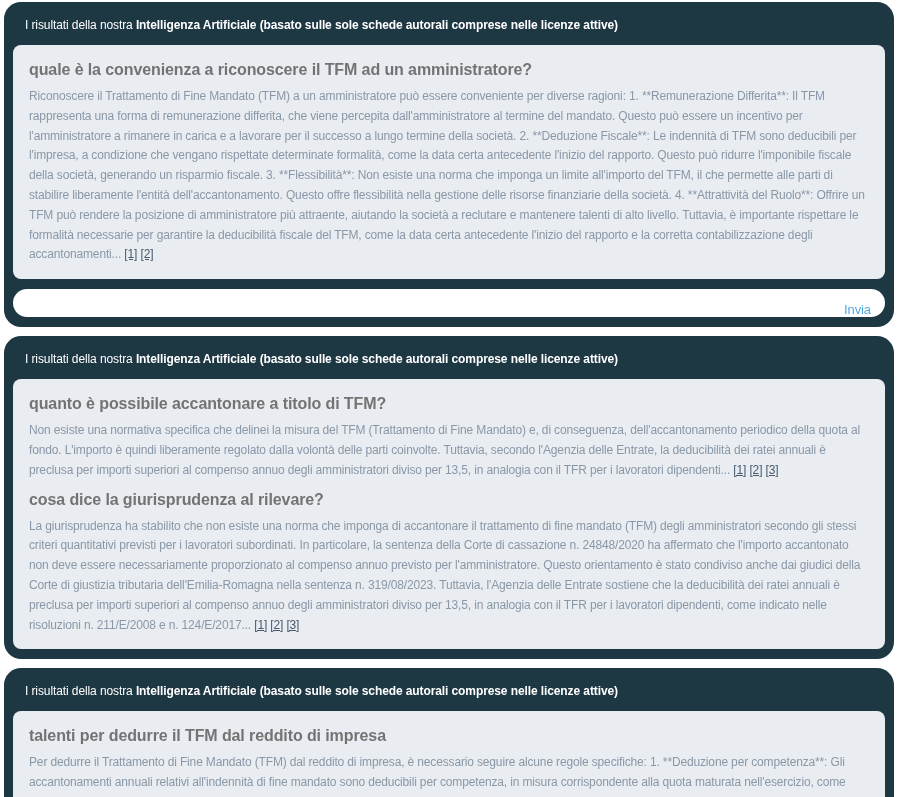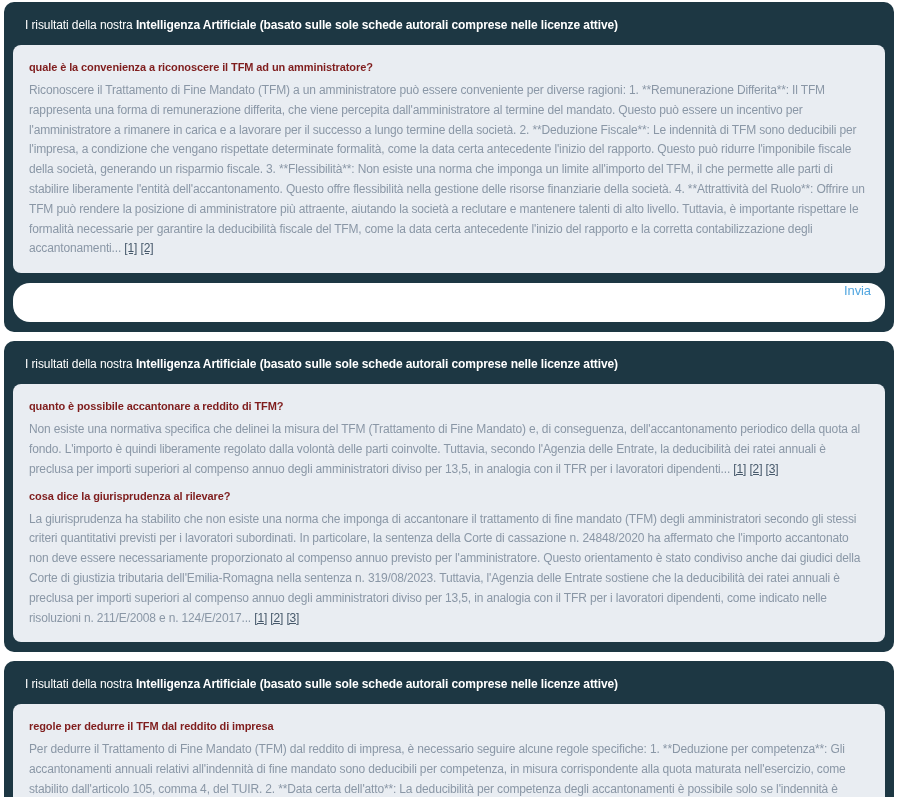--- a/index.html
+++ b/index.html
@@ -4,41 +4,41 @@
 <style>
   html,body{margin:0;padding:0;background:#ffffff;}
   body{
     width:898px;
     font-family:"Liberation Sans", sans-serif;
     -webkit-font-smoothing:antialiased;
   }
   .page{width:898px;padding-top:2px;box-sizing:border-box;}
   .panel{
     background:#1d3743;
-    border-radius:10px;
+    border-radius:17px;
     margin:0 4px 9px 4px;
     padding:8px 9px 10px 9px;
     box-sizing:border-box;
   }
   .panel-header{
     color:#ffffff;
     font-size:12px;
     letter-spacing:-0.1px;
     padding:8px 12px 13px 12px;
   }
   .panel-header .hdr-bold{font-weight:bold;}
   .qa-card{
     background:#e9edf2;
     border-radius:8px;
     padding:6px 16px 14px 16px;
   }
   .question{
-    color:#7f1d1d;
+    color:#737373;
     font-weight:bold;
-    font-size:11px;
+    font-size:16px;
     letter-spacing:-0.1px;
     padding:10px 0 3px 0;
   }
   .answer{
     color:#8a97a6;
     font-size:12px;
     letter-spacing:-0.15px;
     line-height:1.65;
     padding-top:5px;
   }
@@ -49,23 +49,23 @@
     white-space:nowrap;
   }
   .tlink{
     color:inherit;
     cursor:pointer;
   }
   .composer{
     margin-top:10px;
     background:#ffffff;
     border-radius:17px;
-    height:39px;
+    height:28px;
     display:flex;
-    align-items:flex-start;
+    align-items:flex-end;
     padding:0 14px 0 12px;
     box-sizing:border-box;
   }
   .composer input{
     flex:1;
     border:none;
     outline:none;
     background:transparent;
     font-family:"Liberation Sans", sans-serif;
     font-size:13px;
@@ -100,31 +100,31 @@
       <input type="text" value="" style="">
       <button class="invia">Invia</button>
     </div>
   </div>
 
   <div class="panel">
     <div class="panel-header">
       <span>I risultati della nostra </span><span class="hdr-bold">Intelligenza Artificiale (basato sulle sole schede autorali comprese nelle licenze attive)</span>
     </div>
     <div class="qa-card">
-      <div class="question">quanto è possibile accantonare a reddito di TFM?</div>
+      <div class="question">quanto è possibile accantonare a titolo di TFM?</div>
       <div class="answer"><span>Non esiste una normativa specifica che delinei la misura del TFM (Trattamento di Fine Mandato) e, di conseguenza, dell'accantonamento periodico della quota al fondo. L'importo è quindi liberamente regolato dalla volontà delle parti coinvolte. Tuttavia, secondo l'Agenzia delle Entrate, la deducibilità dei ratei annuali è preclusa per importi superiori al compenso annuo degli amministratori diviso per 13,5, in analogia con il TFR per i lavoratori dipendenti... </span><a class="cite">[1]</a><span> </span><a class="cite">[2]</a><span> </span><a class="cite">[3]</a></div>
       <div class="question">cosa dice la giurisprudenza al rilevare?</div>
       <div class="answer"><span>La giurisprudenza ha stabilito che non esiste una norma che imponga di accantonare il trattamento di fine mandato (TFM) degli amministratori secondo gli stessi criteri quantitativi previsti per i lavoratori subordinati. In particolare, la sentenza della Corte di cassazione n. 24848/2020 ha affermato che l'importo accantonato non deve essere necessariamente proporzionato al compenso annuo previsto per l'amministratore. Questo orientamento è stato condiviso anche dai giudici della Corte di giustizia tributaria dell'Emilia-Romagna nella </span><a class="tlink">sentenza n. 319/08</a><span>/2023. Tuttavia, l'Agenzia delle Entrate sostiene che la deducibilità dei ratei annuali è preclusa per importi superiori al compenso annuo degli amministratori diviso per 13,5, in analogia con il TFR per i lavoratori dipendenti, come indicato nelle risoluzioni n. 211/E/2008 e n. 124/E/2017... </span><a class="cite">[1]</a><span> </span><a class="cite">[2]</a><span> </span><a class="cite">[3]</a></div>
     </div>
   </div>
 
   <div class="panel">
     <div class="panel-header">
       <span>I risultati della nostra </span><span class="hdr-bold">Intelligenza Artificiale (basato sulle sole schede autorali comprese nelle licenze attive)</span>
     </div>
     <div class="qa-card">
-      <div class="question">regole per dedurre il TFM dal reddito di impresa</div>
+      <div class="question">talenti per dedurre il TFM dal reddito di impresa</div>
       <div class="answer"><span>Per dedurre il Trattamento di Fine Mandato (TFM) dal reddito di impresa, è necessario seguire alcune regole specifiche: 1. **Deduzione per competenza**: Gli accantonamenti annuali relativi all'indennità di fine mandato sono deducibili per competenza, in misura corrispondente alla quota maturata nell'esercizio, come stabilito dall'articolo 105, comma 4, del </span><a class="tlink">TUIR</a><span>. 2. **Data certa dell'atto**: La deducibilità per competenza degli accantonamenti è possibile solo se l'indennità è attribuita con un atto di data certa anteriore all'inizio del rapporto. Se questa condizione non è soddisfatta, la deduzione può avvenire solo al momento del pagamento (criterio di cassa). 3. **Mezzi per determinare la data certa**: Per garantire la certezza della data dell'atto di nomina, si possono utilizzare: - Estratto notarile del libro delle delibere assembleari. - Notifica all'amministratore della delibera di nomina. - Invio all'amministratore della copia della delibera tramite raccomandata in plico senza busta. - Registrazione della delibera presso l'Agenzia delle Entrate. 4. **Scritture contabili**: Al momento della liquidazione dell'indennità, è necessario: - Stornare il fondo TFM con la relativa polizza. - Rilevare il debito verso l'INPS per i contributi dovuti sull'indennità e rilevare la ritenuta quale credito verso l'amministratore. Seguendo queste regole, è possibile dedurre correttamente il TFM dal reddito di impresa... </span></div>
     </div>
 
   </div>
 
 </div>
 
 </body></html>

